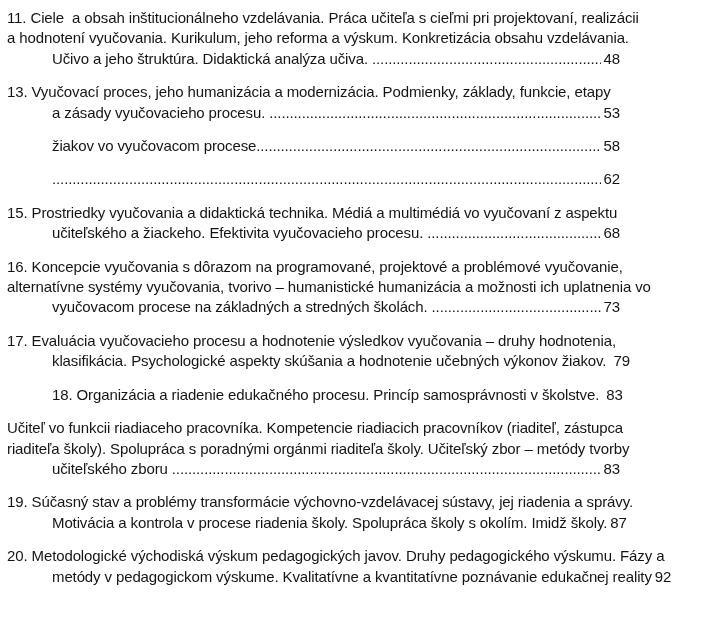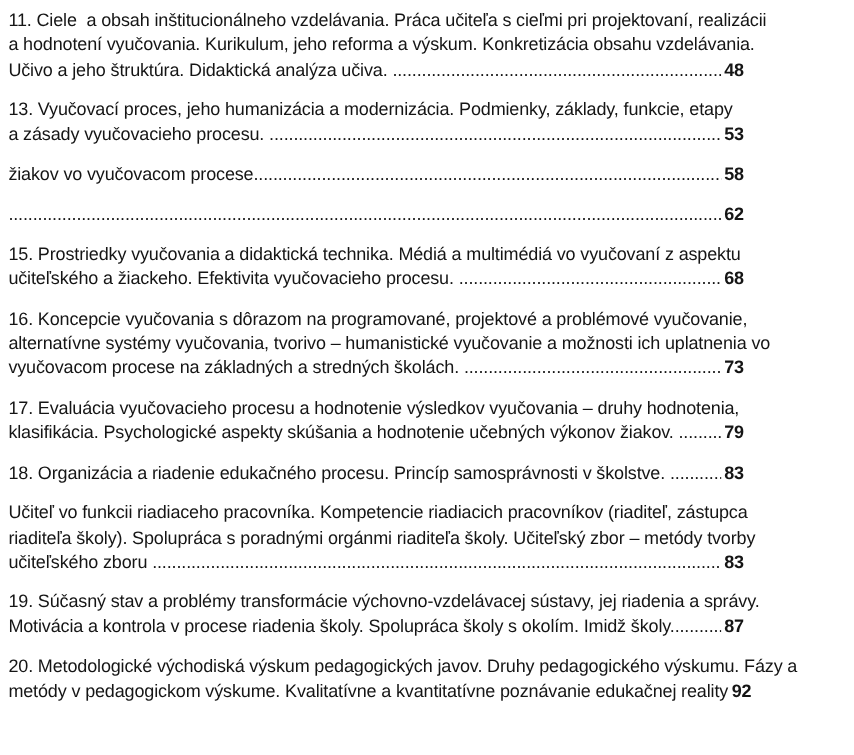--- a/index.html
+++ b/index.html
@@ -27,36 +27,36 @@
     margin: 0 0 13px 0;
   }
   .toc-entry:last-child {
     margin-bottom: 0;
   }
   .tline {
     white-space: pre;
   }
   .tline-last {
     display: flex;
+    margin-left: 45px;
   }
   .tline-last .left-text {
     flex: 0 0 auto;
     white-space: pre;
   }
   .leader {
     flex: 1 1 auto;
     overflow: hidden;
     white-space: nowrap;
     min-width: 0;
   }
   .page-num {
     flex: 0 0 auto;
     padding-left: 3px;
     text-align: right;
-    font-weight: bold;
   }
 </style>
 </head>
 <body style="--page-bg: #ffffff; --text-color: #151515;">
 
 <main class="doc">
   <div id="toc-entries" class="toc">
       <div class="toc-entry">
         <div class="tline">11. Ciele  a obsah inštitucionálneho vzdelávania. Práca učiteľa s cieľmi pri projektovaní, realizácii</div>
         <div class="tline">a hodnotení vyučovania. Kurikulum, jeho reforma a výskum. Konkretizácia obsahu vzdelávania.</div>
@@ -71,21 +71,21 @@
       </div>
       <div class="toc-entry">
         <div class="tline tline-last"><span class="left-text"></span><span class="leader">....................................................................................................................................................................................................................................................................</span><span class="page-num">62</span></div>
       </div>
       <div class="toc-entry">
         <div class="tline">15. Prostriedky vyučovania a didaktická technika. Médiá a multimédiá vo vyučovaní z aspektu</div>
         <div class="tline tline-last"><span class="left-text">učiteľského a žiackeho. Efektivita vyučovacieho procesu. </span><span class="leader">....................................................................................................................................................................................................................................................................</span><span class="page-num">68</span></div>
       </div>
       <div class="toc-entry">
         <div class="tline">16. Koncepcie vyučovania s dôrazom na programované, projektové a problémové vyučovanie,</div>
-        <div class="tline">alternatívne systémy vyučovania, tvorivo – humanistické vyučovanie a možnosti ich uplatnenia vo</div>
+        <div class="tline">alternatívne systémy vyučovania, tvorivo – humanistické humanizácia a možnosti ich uplatnenia vo</div>
         <div class="tline tline-last"><span class="left-text">vyučovacom procese na základných a stredných školách. </span><span class="leader">....................................................................................................................................................................................................................................................................</span><span class="page-num">73</span></div>
       </div>
       <div class="toc-entry">
         <div class="tline">17. Evaluácia vyučovacieho procesu a hodnotenie výsledkov vyučovania – druhy hodnotenia,</div>
         <div class="tline tline-last"><span class="left-text">klasifikácia. Psychologické aspekty skúšania a hodnotenie učebných výkonov žiakov. </span><span class="leader">....................................................................................................................................................................................................................................................................</span><span class="page-num">79</span></div>
       </div>
       <div class="toc-entry">
         <div class="tline tline-last"><span class="left-text">18. Organizácia a riadenie edukačného procesu. Princíp samosprávnosti v školstve. </span><span class="leader">....................................................................................................................................................................................................................................................................</span><span class="page-num">83</span></div>
       </div>
       <div class="toc-entry">

